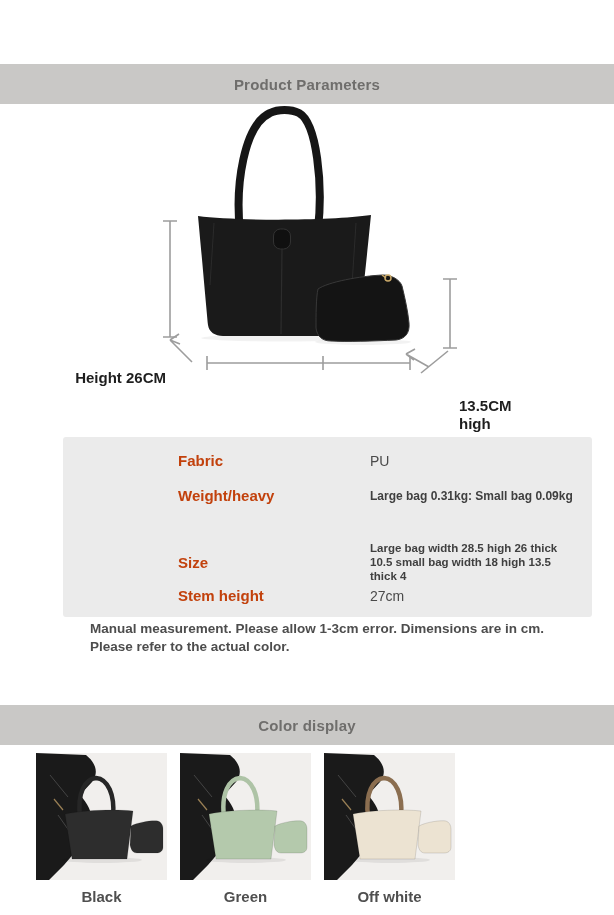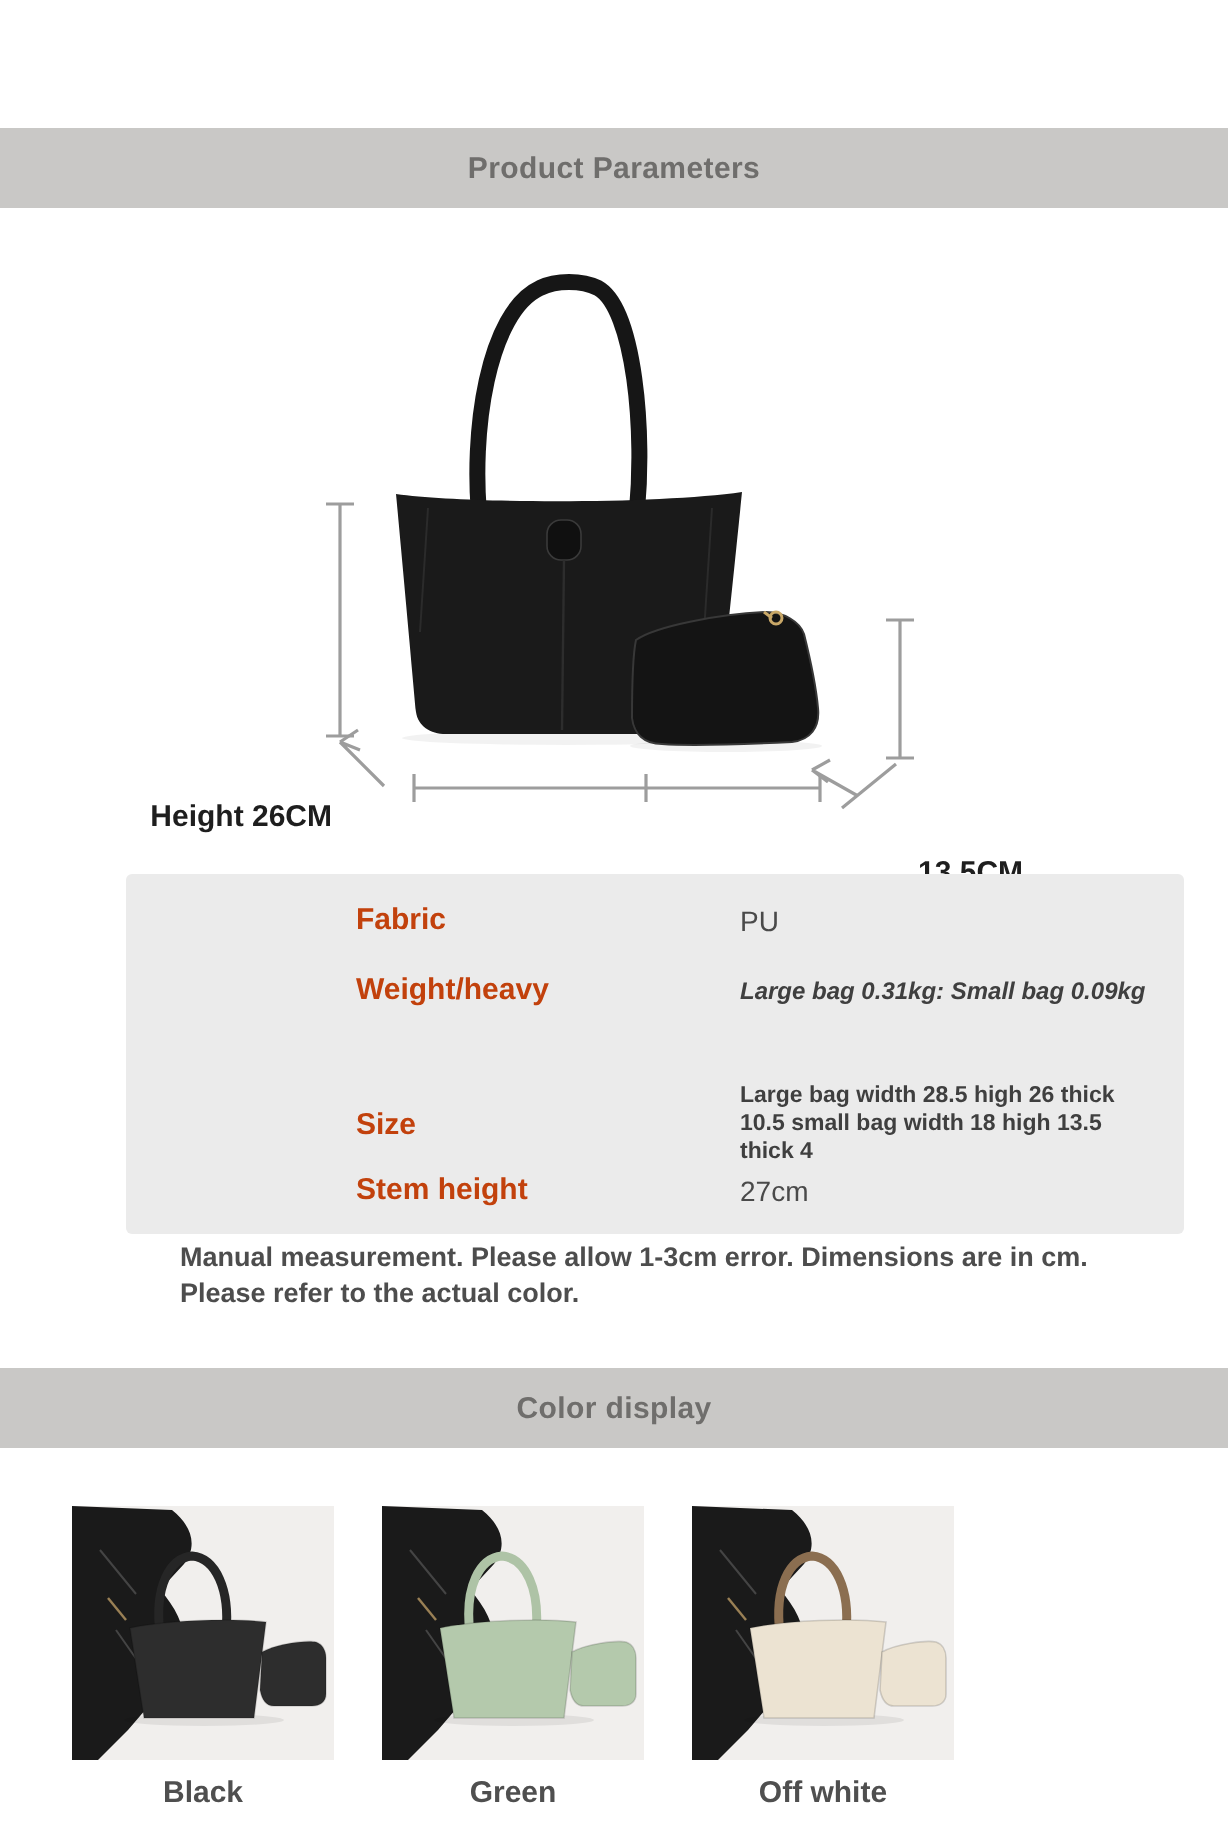--- a/index.html
+++ b/index.html
@@ -4,53 +4,53 @@
 <style>
   html,body{margin:0;padding:0;background:#ffffff;}
   #page{position:relative;width:614px;height:915px;background:#ffffff;overflow:hidden;
         font-family:"Liberation Sans",sans-serif;color:#222;}
 
   
   .bar{position:absolute;left:0;width:614px;height:40px;background:#c9c8c6;
        display:flex;align-items:center;justify-content:center;}
   .bar .bar-title{font-size:15px;font-weight:700;color:#6f6e6c;letter-spacing:.2px;text-align:center;}
   #param-bar{top:64px;}
-  #color-bar{top:684px;}
+  #color-bar{top:705px;}
 
   
-  #diagram{position:absolute;top:121px;left:0;width:568px;height:330px;}
+  #diagram{position:absolute;top:90px;left:0;width:568px;height:330px;}
   #diagram svg{position:absolute;top:0;left:0;}
   .dim-label{position:absolute;font-weight:700;color:#1e1e1e;white-space:pre-line;}
   #lbl-height{left:58px;top:279px;width:108px;text-align:right;font-size:15px;}
   #lbl-thick{left:112px;top:372px;width:96px;text-align:center;font-size:12.5px;}
   #lbl-width-large{left:207px;top:382px;width:116px;text-align:center;font-size:15px;}
   #lbl-width-small{left:325px;top:383px;width:85px;text-align:center;font-size:12.5px;}
   #lbl-small-height{left:459px;top:307px;font-size:15px;line-height:18px;}
   #lbl-thickness{left:430px;top:374px;font-size:10.5px;line-height:13px;}
 
   
   #spec-box{position:absolute;top:437px;left:63px;width:529px;height:180px;
             background:#ebebeb;border-radius:3px;}
   .spec-row{position:absolute;left:115px;width:400px;display:flex;align-items:center;
             transform:translateY(-50%);}
   .spec-row .s-label{width:192px;flex:none;font-weight:700;color:#c2410c;font-size:15px;}
   .spec-row .s-value{width:225px;color:#3f3f3f;font-weight:700;}
   .r0{top:23px;} .r1{top:58px;} .r2{top:92px;} .r3{top:125px;} .r4{top:158px;}
   .r0 .s-value{font-size:14px;font-weight:400;color:#4a4a4a;}
-  .r1 .s-value{font-size:12px;font-style:italic;}
+  .r1 .s-value{font-size:12px;}
   .r2 .s-label{font-size:10px;color:#555;}
   .r2 .s-value{font-size:13px;}
   .r3 .s-value{font-size:11.5px;line-height:14px;}
   .r4 .s-value{font-size:14px;font-weight:400;color:#4a4a4a;}
 
   #note{position:absolute;top:620px;left:90px;width:480px;font-size:13.5px;font-weight:700;
         color:#4d4d4d;line-height:18px;white-space:pre-line;}
 
   
-  #variants{position:absolute;top:753px;left:36px;width:563px;display:flex;gap:24px;}
+  #variants{position:absolute;top:753px;left:36px;width:563px;display:flex;gap:13px;}
   .variant{margin:0;width:131px;}
   .variant svg{display:block;width:131px;height:127px;}
   .variant figcaption{margin-top:8px;text-align:center;font-size:15px;font-weight:700;color:#4f4f4f;}
 </style>
 </head>
 <body>
 
 <div id="page">
 
   <div class="bar" id="param-bar">

